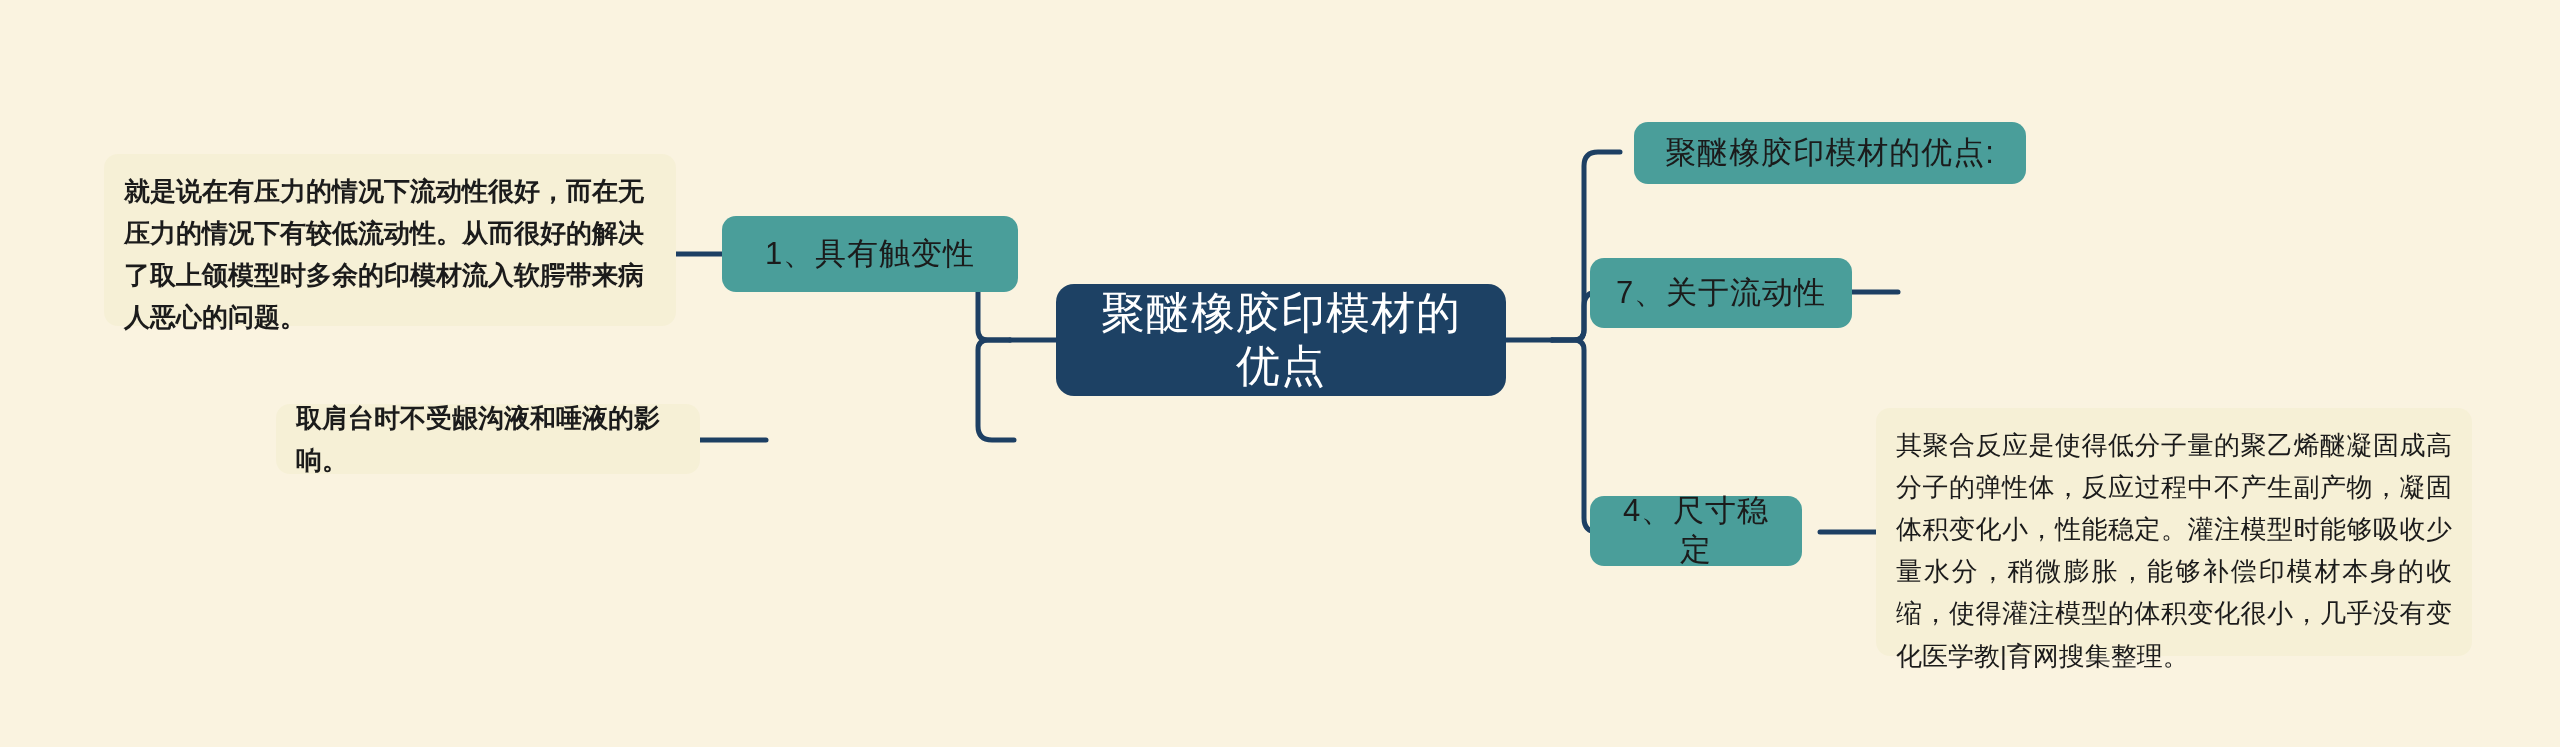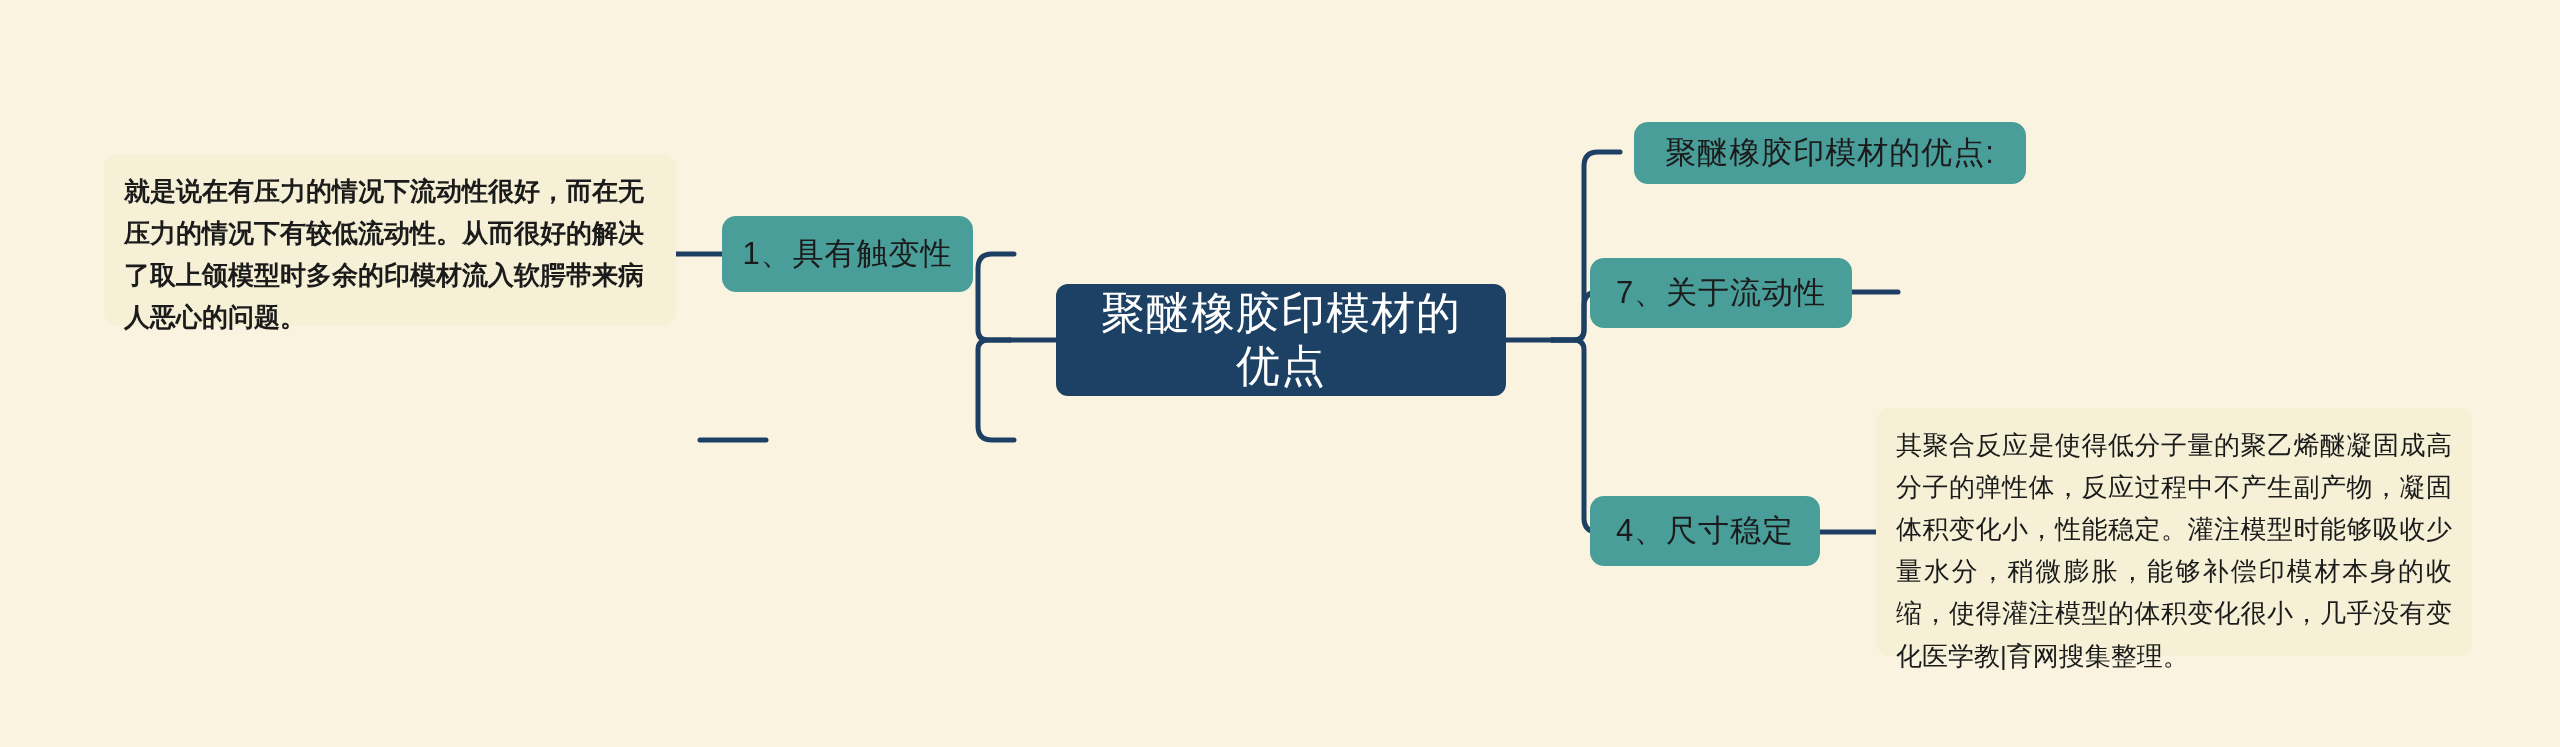--- a/index.html
+++ b/index.html
@@ -39,21 +39,21 @@
     box-sizing: border-box;
     display: flex;
     align-items: center;
     justify-content: center;
     text-align: center;
   }
 
   .node-root {
     background: #1d4164;
     color: #ffffff;
-    border-radius: 12px;
+    border-radius: 18px;
     font-size: 44px;
     letter-spacing: 1px;
     padding: 0 35px;
     line-height: 1.2;
   }
 
   .node-branch {
     background: #4a9e9a;
     color: #1b1b1b;
     border-radius: 14px;
@@ -111,40 +111,43 @@
       <path d="M 1852 292 L 1898 292"></path>
 
       <path d="M 1820 532 L 1876 532"></path>
     </g>
   </svg>
 
   <div class="node node-root" style="left:1056px; top:284px; width:450px; height:112px;">
     <span>聚醚橡胶印模材的优点</span>
   </div>
 
-  <div class="node node-branch" style="left:722px; top:216px; width:251px; height:76px;">
+  <div class="node node-branch" style="left:722px; top:216px; width:296px; height:76px;">
     <span>1、具有触变性</span>
   </div>
 
   <div class="note note-left" style="left:104px; top:154px; width:572px; height:172px;">
     <span>就是说在有压力的情况下流动性很好，而在无压力的情况下有较低流动性。从而很好的解决了取上颌模型时多余的印模材流入软腭带来病人恶心的问题。</span>
   </div>
 
 
+  <div class="note note-left note-single-line" style="left:276px; top:404px; width:424px; height:70px;">
+    <span>取肩台时不受龈沟液和唾液的影响。</span>
+  </div>
 
   <div class="node node-branch" style="left:1634px; top:122px; width:392px; height:62px;">
     <span>聚醚橡胶印模材的优点:</span>
   </div>
 
   <div class="node node-branch" style="left:1590px; top:258px; width:262px; height:70px;">
     <span>7、关于流动性</span>
   </div>
 
 
-  <div class="node node-branch" style="left:1590px; top:496px; width:230px; height:70px;">
+  <div class="node node-branch" style="left:1590px; top:496px; width:212px; height:70px;">
     <span>4、尺寸稳定</span>
   </div>
 
   <div class="note" style="left:1876px; top:408px; width:596px; height:248px;">
     <span>其聚合反应是使得低分子量的聚乙烯醚凝固成高分子的弹性体，反应过程中不产生副产物，凝固体积变化小，性能稳定。灌注模型时能够吸收少量水分，稍微膨胀，能够补偿印模材本身的收缩，使得灌注模型的体积变化很小，几乎没有变化医学教|育网搜集整理。</span>
   </div>
 
 </div>
 
 </body></html>

